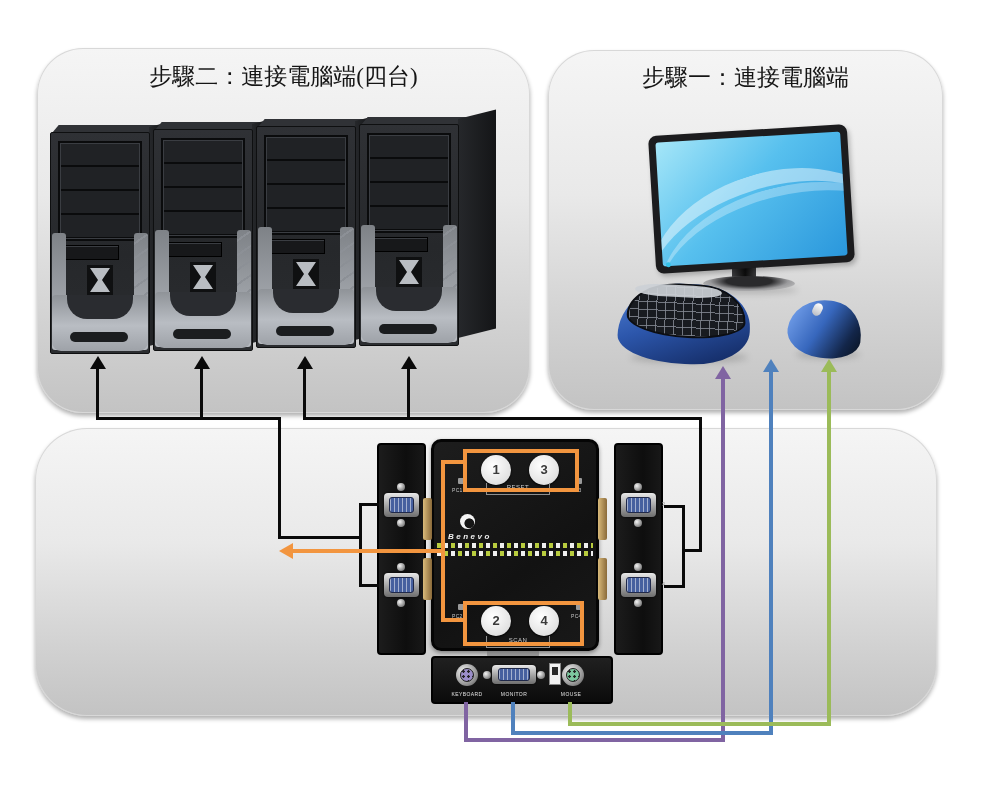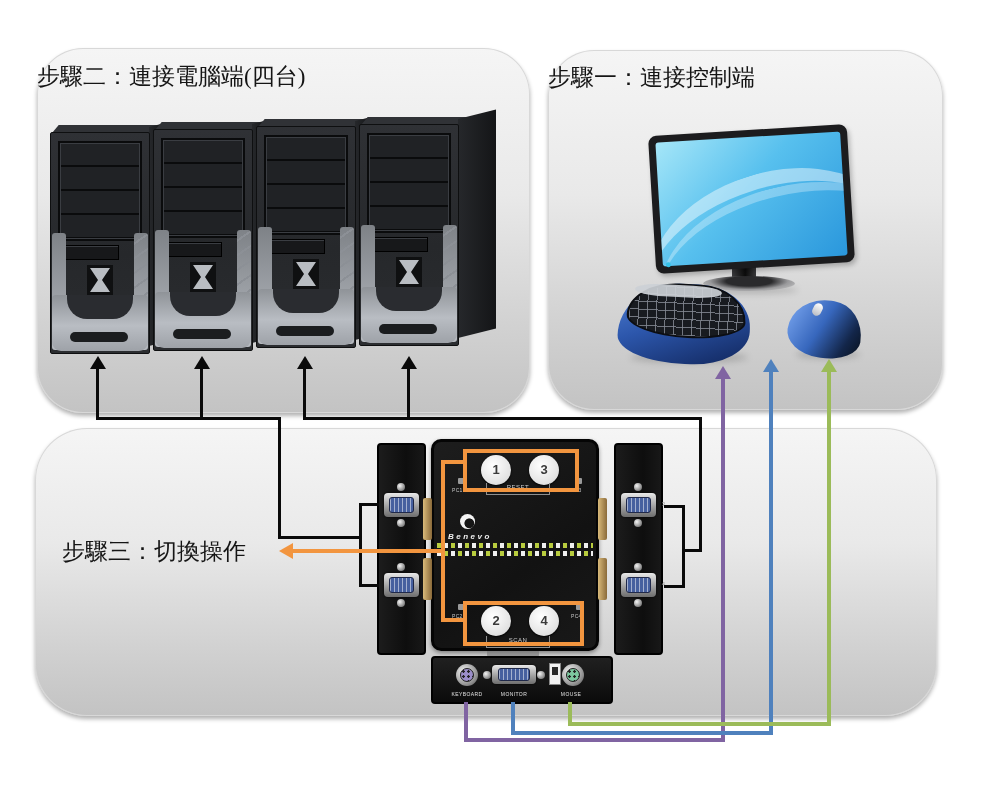--- a/index.html
+++ b/index.html
@@ -8,21 +8,21 @@
 
   
   .panel{position:absolute;border-radius:46px;
     background:linear-gradient(180deg,#f5f5f5 0%,#e9e9e9 40%,#d2d2d2 75%,#c3c3c3 100%);
     box-shadow:0 3px 4px rgba(0,0,0,.30), inset 0 0 0 1px #d8d8d8;}
   #panel-computers{left:37px;top:48px;width:493px;height:365px;}
   #panel-console{left:548px;top:50px;width:395px;height:360px;}
   #panel-kvm{left:35px;top:428px;width:902px;height:288px;border-radius:52px;}
 
   .ptitle{font-family:"Liberation Serif",serif;font-size:23px;color:#151515;
-          line-height:1.35;}
+          text-align:center;line-height:1.35;}
   #panel-computers .ptitle{padding-top:13px;}
   #panel-console .ptitle{padding-top:12px;}
   #step3-title{position:absolute;left:62px;top:536px;font-family:"Liberation Serif",serif;
                font-size:23px;color:#151515;z-index:4;}
 
   
   .tower{position:absolute;width:100px;height:222px;}
   .t-top{position:absolute;left:2px;top:-7px;width:99px;height:8px;background:#303236;
          transform:skewX(-40deg);transform-origin:bottom left;}
   .t-side{position:absolute;left:99px;top:-5px;width:16px;height:219px;
@@ -225,21 +225,21 @@
         <div class="trim r"></div>
       <div class="tbase">
           <div class="arch"></div>
           <div class="vent"></div>
         </div>
     </div>
   </div>
 
   <section class="panel" id="panel-console">
     <div class="ptitle">
-      <div>步驟一：連接控制端</div>
+      <div>步驟一：連接電腦端</div>
     </div>
   </section>
 
   <div class="soft-shadow" style="left:698px;top:286px;width:100px;height:8px;"></div>
   <div class="monitor-neck"></div>
   <div class="monitor-base"></div>
   <div class="monitor-frame">
     <div class="screen">
       <div class="sw1"></div>
       <div class="sw2"></div>
@@ -252,21 +252,20 @@
     <div class="kb-keys"></div>
     <div class="kb-strip"></div>
   </div>
   <div class="soft-shadow" style="left:796px;top:350px;width:64px;height:9px;"></div>
   <div class="mouse">
     <div class="mouse-body"></div>
     <div class="mouse-wheel"></div>
   </div>
 
   <section class="panel" id="panel-kvm"></section>
-  <div id="step3-title">步驟三：切換操作</div>
 
   <div class="ln" style="left:96px;top:417px;width:185px;height:3px;"></div>
   <div class="ln" style="left:303px;top:417px;width:399px;height:3px;"></div>
   <div class="ln" style="left:96px;top:366px;width:3px;height:54px;"></div>
   <div class="ln" style="left:200px;top:366px;width:3px;height:54px;"></div>
   <div class="ln" style="left:303px;top:366px;width:3px;height:54px;"></div>
   <div class="ln" style="left:407px;top:366px;width:3px;height:54px;"></div>
   <div class="ah ah-up" style="left:90px;top:356px;"></div>
   <div class="ah ah-up" style="left:194px;top:356px;"></div>
   <div class="ah ah-up" style="left:297px;top:356px;"></div>

